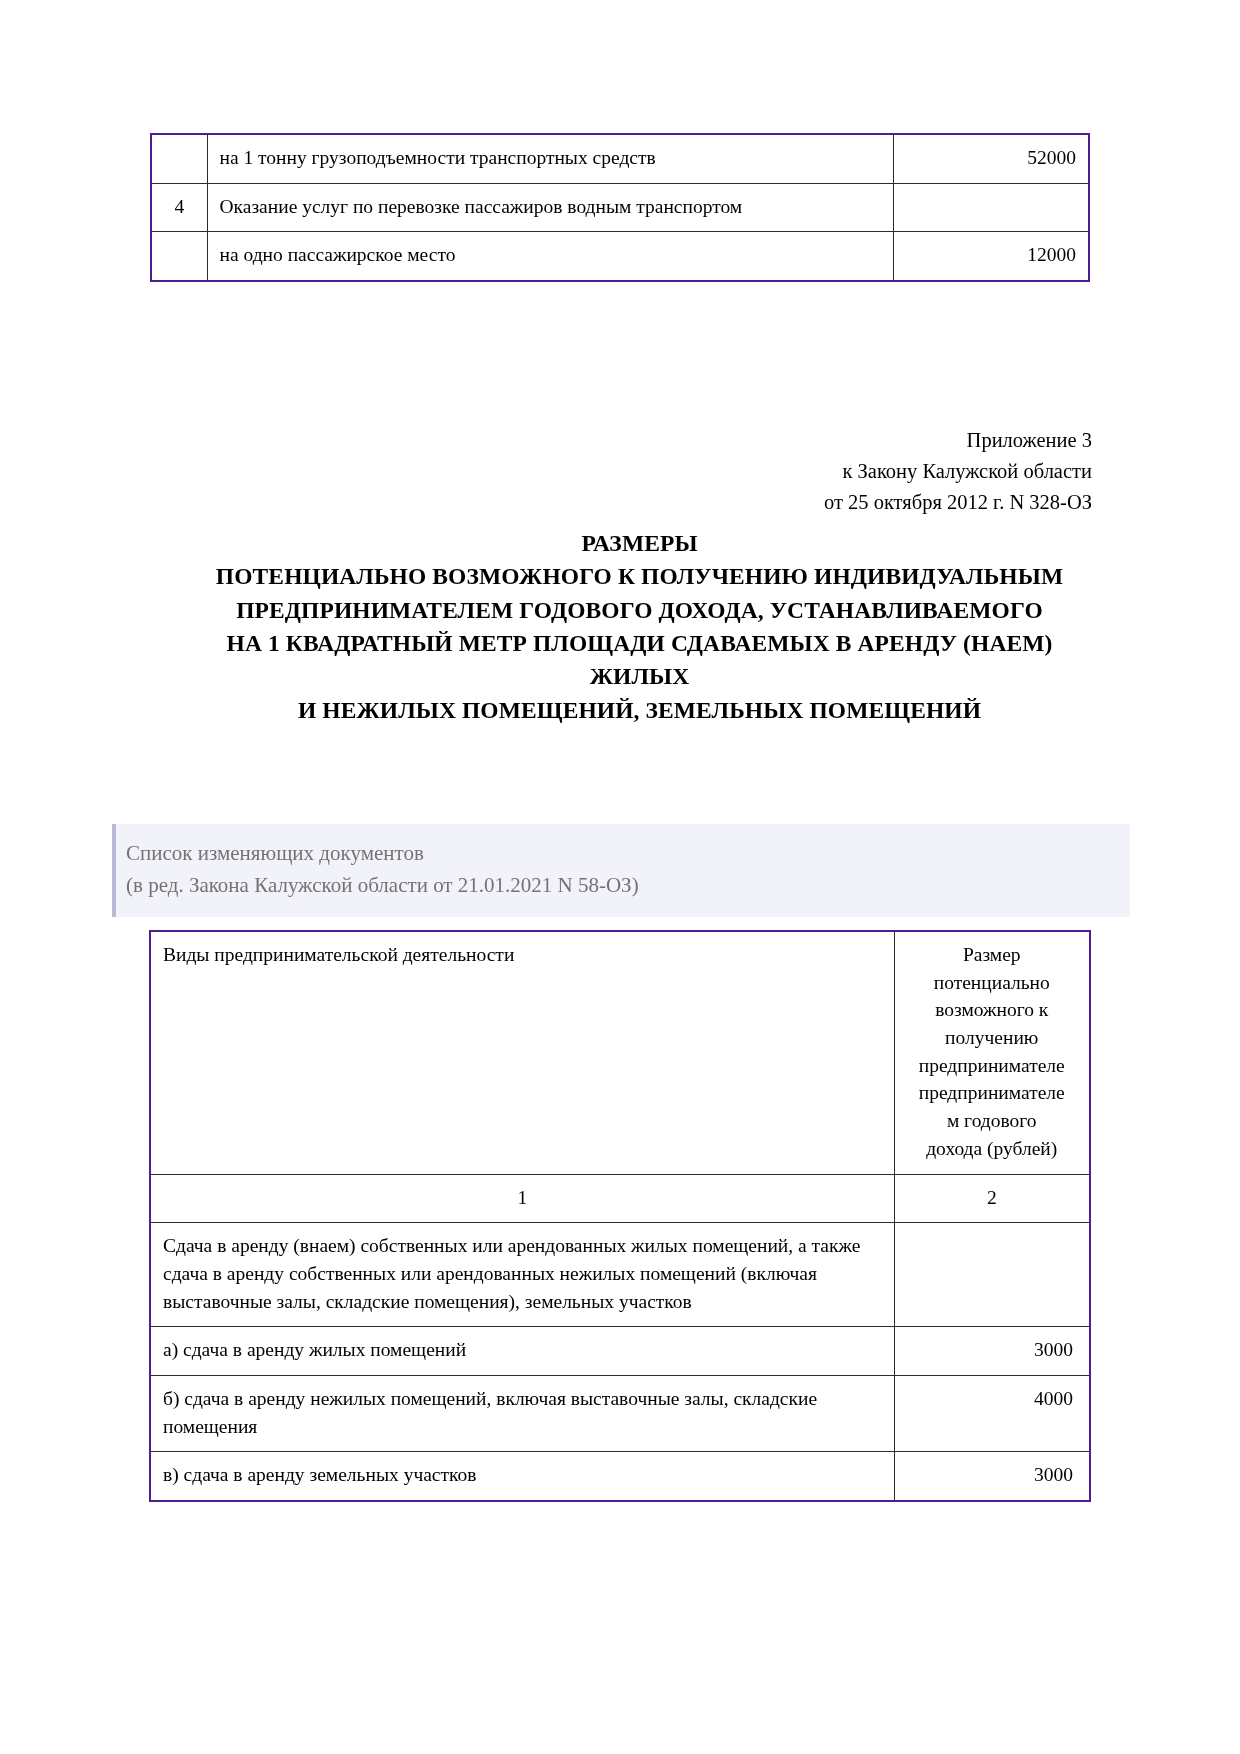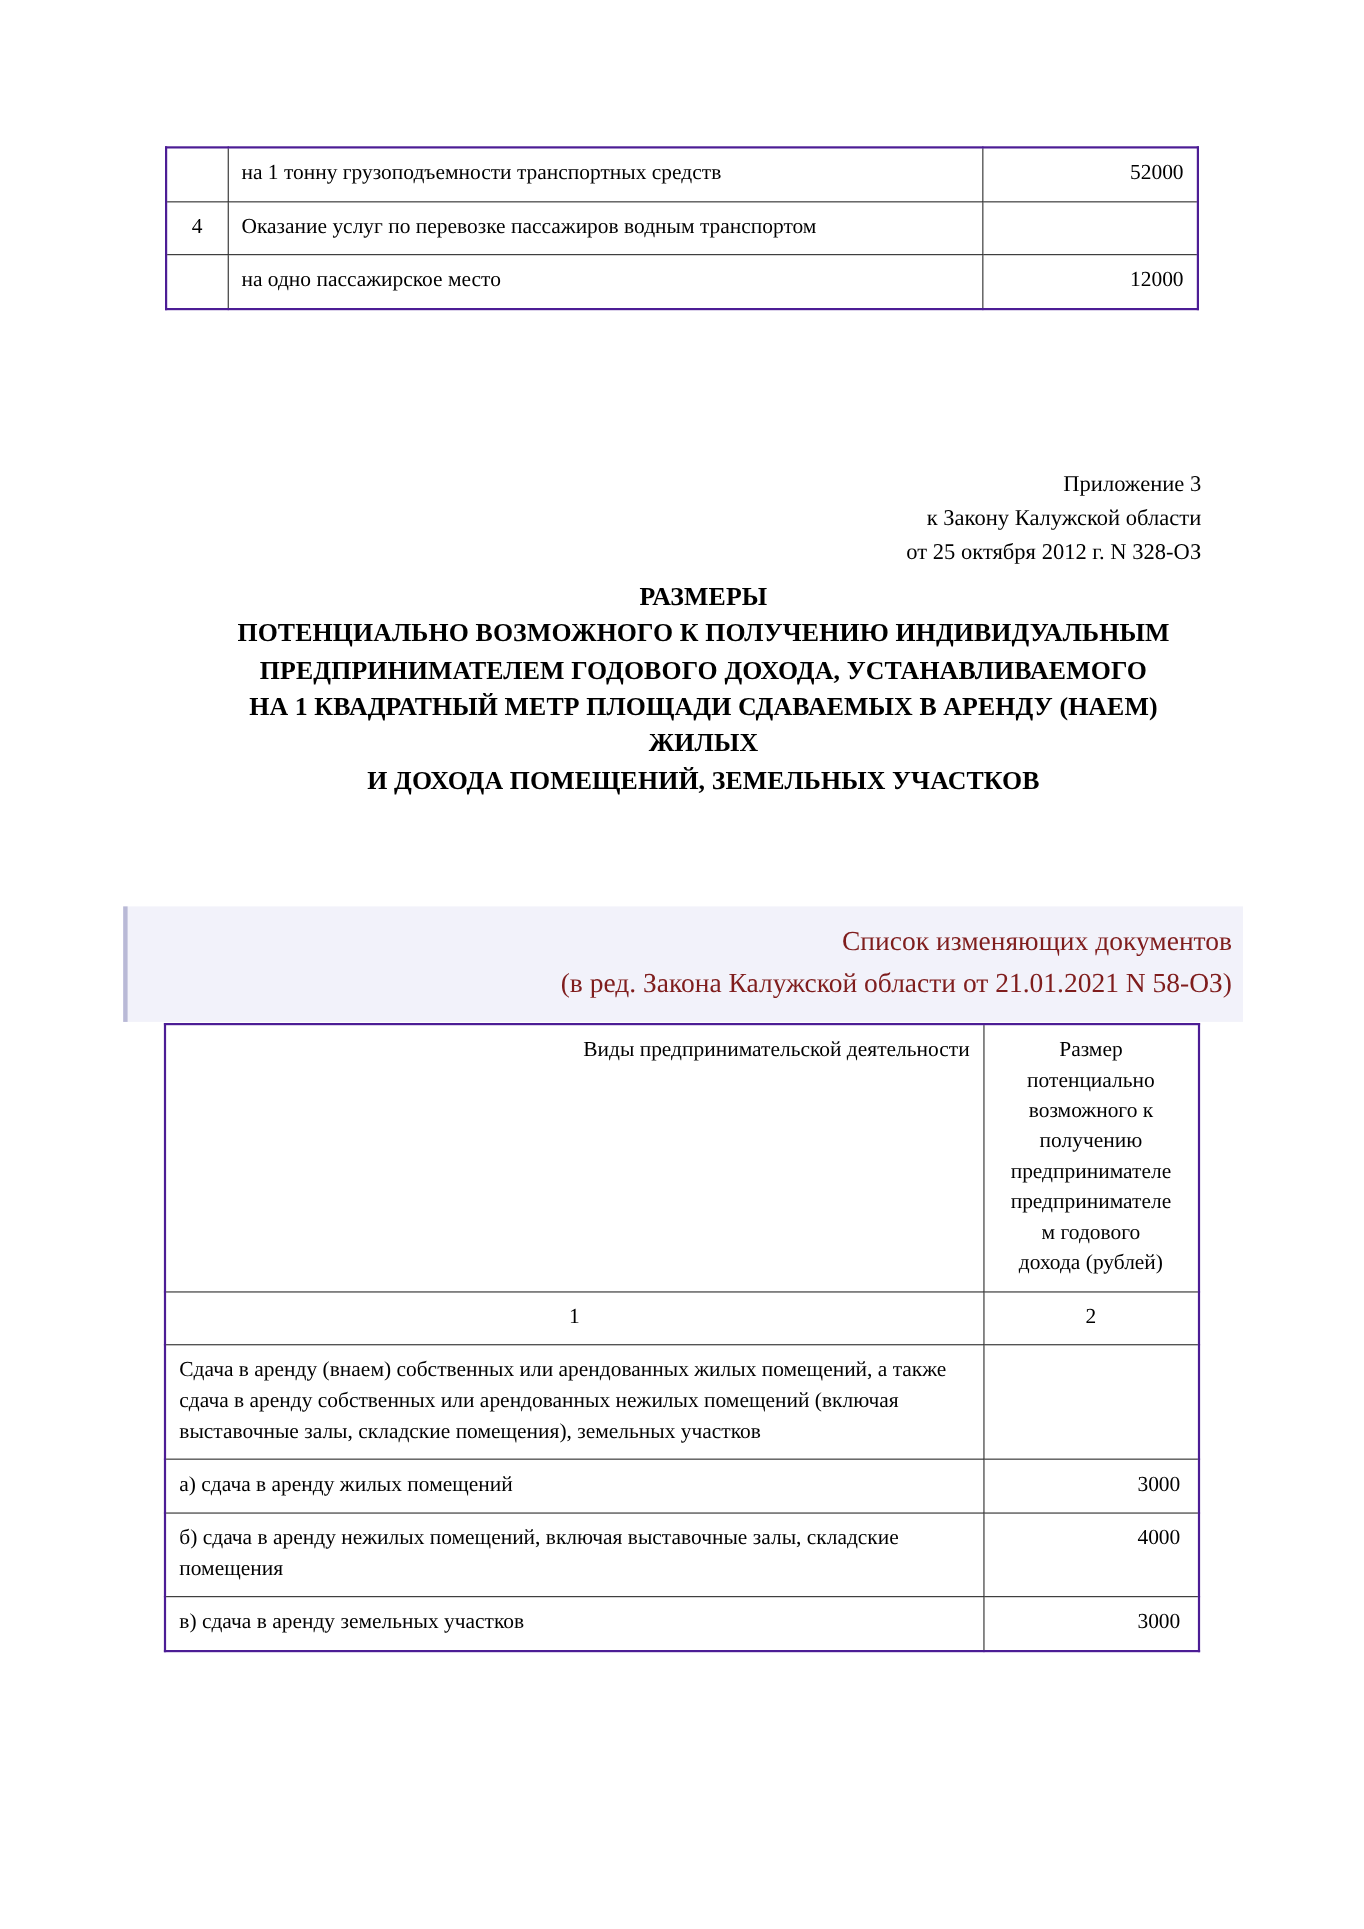--- a/index.html
+++ b/index.html
@@ -85,39 +85,39 @@
   
   .note-box {
     position: absolute;
     top: 824px;
     left: 112px;
     width: 1018px;
     box-sizing: border-box;
     background: #f2f2fa;
     border-left: 4px solid #b9b9d6;
     padding: 14px 10px 16px 10px;
-    text-align: right;
-    color: #7f1d1d;
-    font-size: 25px;
+    text-align: left;
+    color: #737373;
+    font-size: 21px;
     line-height: 1.5;
   }
   .note-box .line { display: block; }
 
   
   .main-table-wrap {
     position: absolute;
     top: 930px;
     left: 0;
     width: 1240px;
   }
   .main-table { width: 940px; }
   .mt-col-desc { width: 744px; }
   .mt-col-val  { width: 196px; }
   .mt-head-left {
-    text-align: right;
+    text-align: left;
     padding-top: 18px;
     vertical-align: top;
   }
   .mt-head-right {
     text-align: center;
     vertical-align: top;
     padding-top: 18px;
     line-height: 1.5;
   }
   .mt-head-right .line { display: block; }
@@ -166,21 +166,21 @@
     <div>к Закону Калужской области</div>
     <div>от 25 октября 2012 г. N 328-ОЗ</div>
   </div>
 
   <div class="doc-title">
     <span class="line">РАЗМЕРЫ</span>
     <span class="line">ПОТЕНЦИАЛЬНО ВОЗМОЖНОГО К ПОЛУЧЕНИЮ ИНДИВИДУАЛЬНЫМ</span>
     <span class="line">ПРЕДПРИНИМАТЕЛЕМ ГОДОВОГО ДОХОДА, УСТАНАВЛИВАЕМОГО</span>
     <span class="line">НА 1 КВАДРАТНЫЙ МЕТР ПЛОЩАДИ СДАВАЕМЫХ В АРЕНДУ (НАЕМ)</span>
     <span class="line">ЖИЛЫХ</span>
-    <span class="line">И ДОХОДА ПОМЕЩЕНИЙ, ЗЕМЕЛЬНЫХ УЧАСТКОВ</span>
+    <span class="line">И НЕЖИЛЫХ ПОМЕЩЕНИЙ, ЗЕМЕЛЬНЫХ ПОМЕЩЕНИЙ</span>
   </div>
 
   <div class="note-box">
     <span class="line">Список изменяющих документов</span>
     <span class="line">(в ред. Закона Калужской области от 21.01.2021 N 58-ОЗ)</span>
   </div>
 
   <div class="main-table-wrap">
     <table class="doc-table main-table">
       <colgroup>

